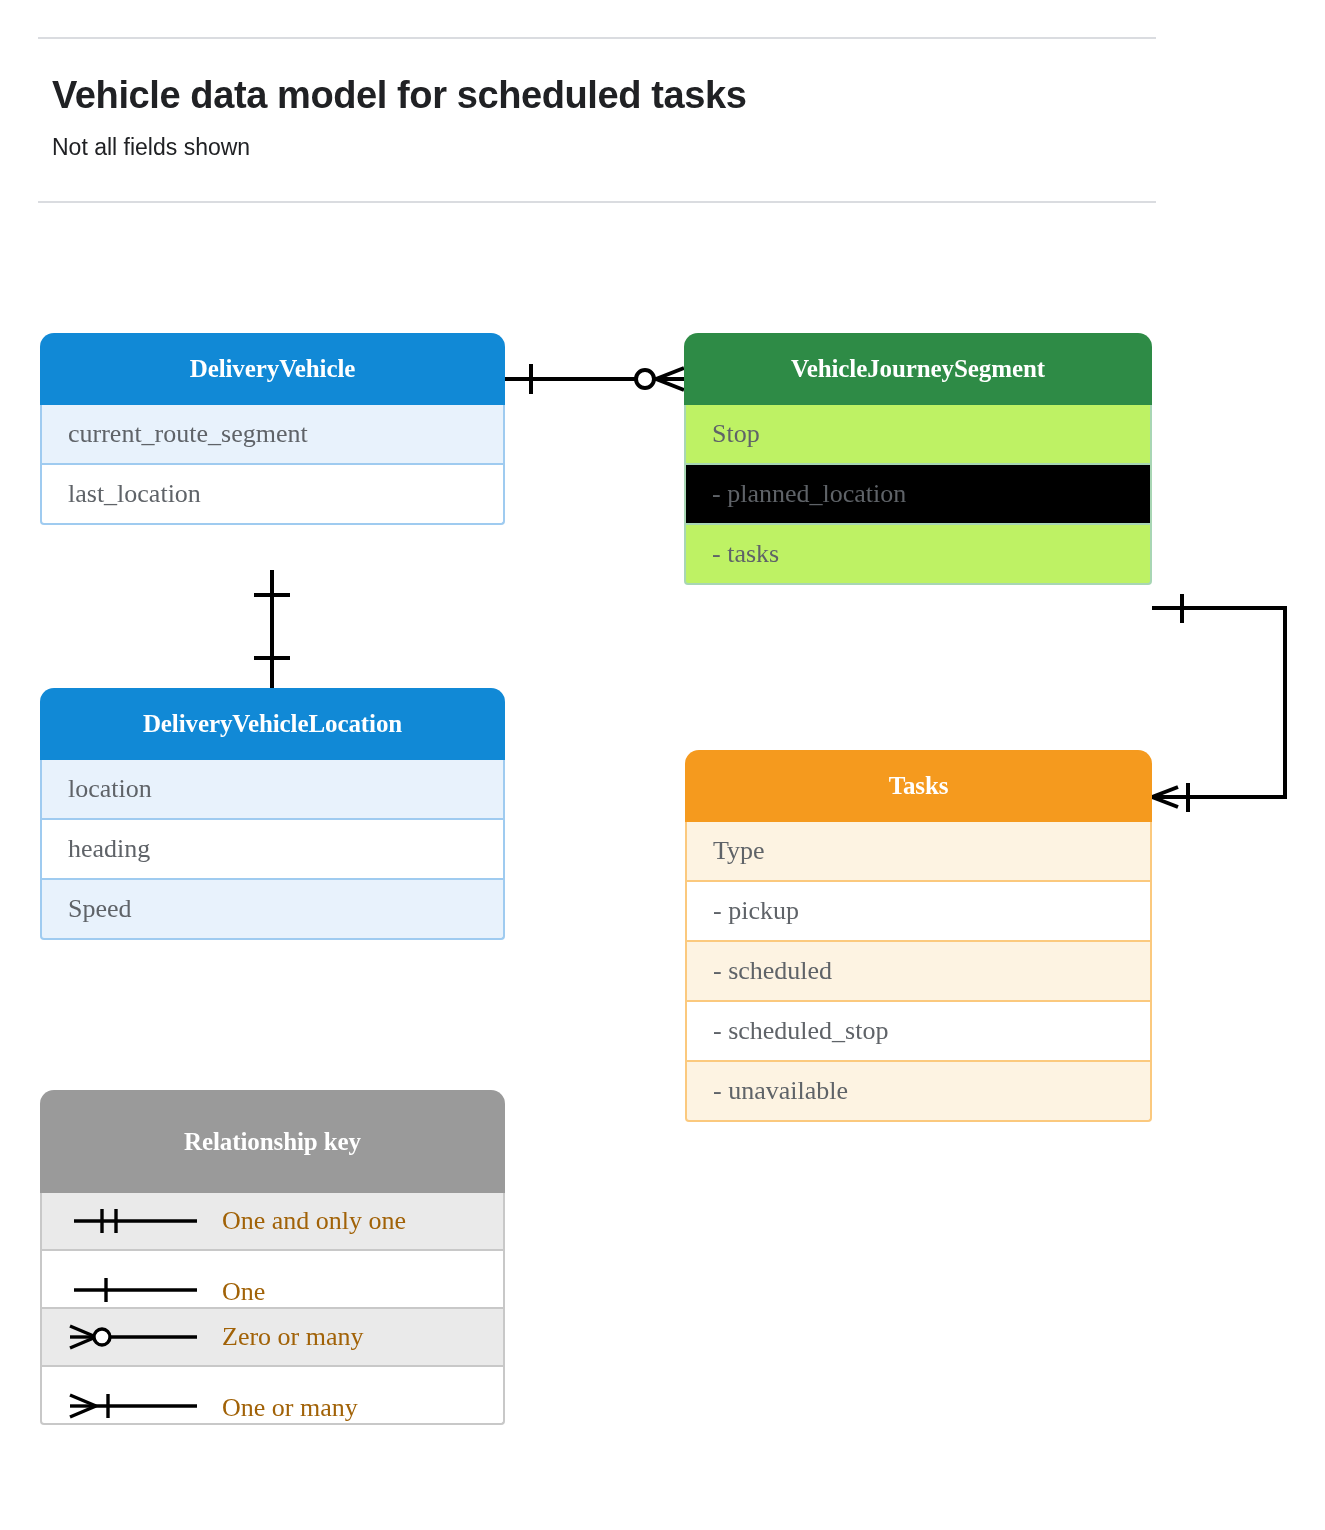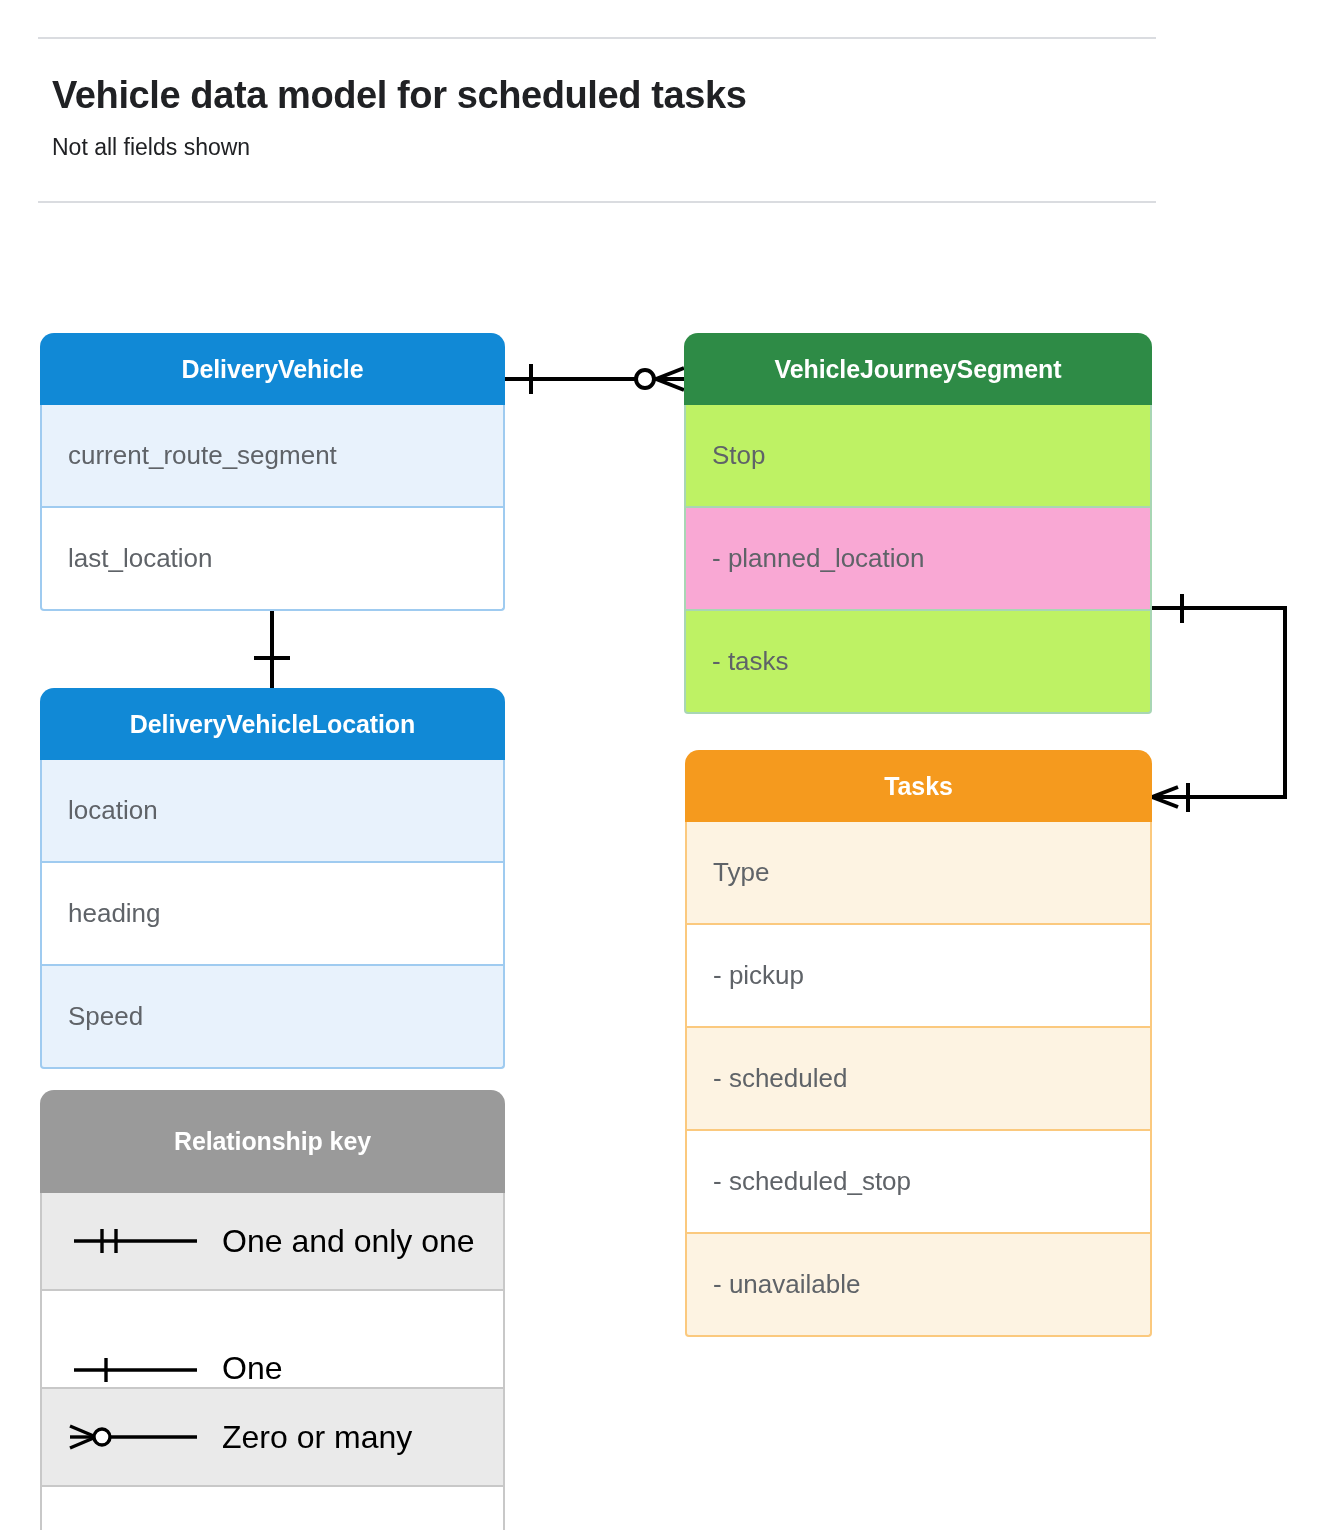--- a/index.html
+++ b/index.html
@@ -37,71 +37,72 @@
     left: 52px; top: 134px;
     font-size: 23px; font-weight: 400;
     color: #202124;
     white-space: nowrap;
   }
 
   
   .entity {
     position: absolute;
     border-radius: 2px;
+    font-family: Liberation Serif, serif;
   }
   .entity-header {
     height: 72px;
     border-radius: 14px 14px 0 0;
     display: flex; align-items: center; justify-content: center;
     color: #ffffff;
     font-size: 25px; font-weight: 700;
     letter-spacing: -0.1px;
     white-space: nowrap;
   }
   .entity-row {
-    height: 103px;
+    height: 60px;
     display: flex; align-items: center;
     padding-left: 26px;
     font-size: 26px;
     color: #5f6368;
     white-space: nowrap;
   }
   .entity-row.last { border-radius: 0 0 4px 4px; }
 
   
   .theme-blue .entity-header { background: #1189d6; }
   .theme-blue .entity-row    { border: 2px solid #9fcbf0; border-top: none; }
   .theme-blue .entity-row.tint  { background: #e8f2fc; }
   .theme-blue .entity-row.plain { background: #ffffff; }
 
   
   .theme-green .entity-header { background: #2e8b46; }
   .theme-green .entity-row    { border: 2px solid #a8d6b4; border-top: none; }
   .theme-green .entity-row.tint  { background: #bef264; }
-  .theme-green .entity-row.plain { background: #f9a8d4; }
+  .theme-green .entity-row.plain { background: #000000; }
 
   
   .theme-orange .entity-header { background: #f59a1e; }
   .theme-orange .entity-row    { border: 2px solid #fbc97e; border-top: none; }
   .theme-orange .entity-row.tint  { background: #fdf3e2; }
   .theme-orange .entity-row.plain { background: #ffffff; }
 
   
   .theme-gray .entity-header { background: #9a9a9a; }
   .theme-gray .entity-row    { border: 2px solid #c8c8c8; border-top: none; }
   .theme-gray .entity-row.tint  { background: #eaeaea; }
   .theme-gray .entity-row.plain { background: #ffffff; align-items: flex-end; }
 
   
   .legend-row {
-    height: 98px;
+    height: 58px;
     display: flex; align-items: center;
     padding-left: 22px;
-    font-size: 32px;
-    color: #000000;
+    font-size: 26px;
+    color: #a16207;
     white-space: nowrap;
   }
   .legend-glyph {
     width: 150px; flex: 0 0 150px;
     display: flex; align-items: center;
   }
   .legend-label { padding-left: 8px; }
 
   
   #connectors {

